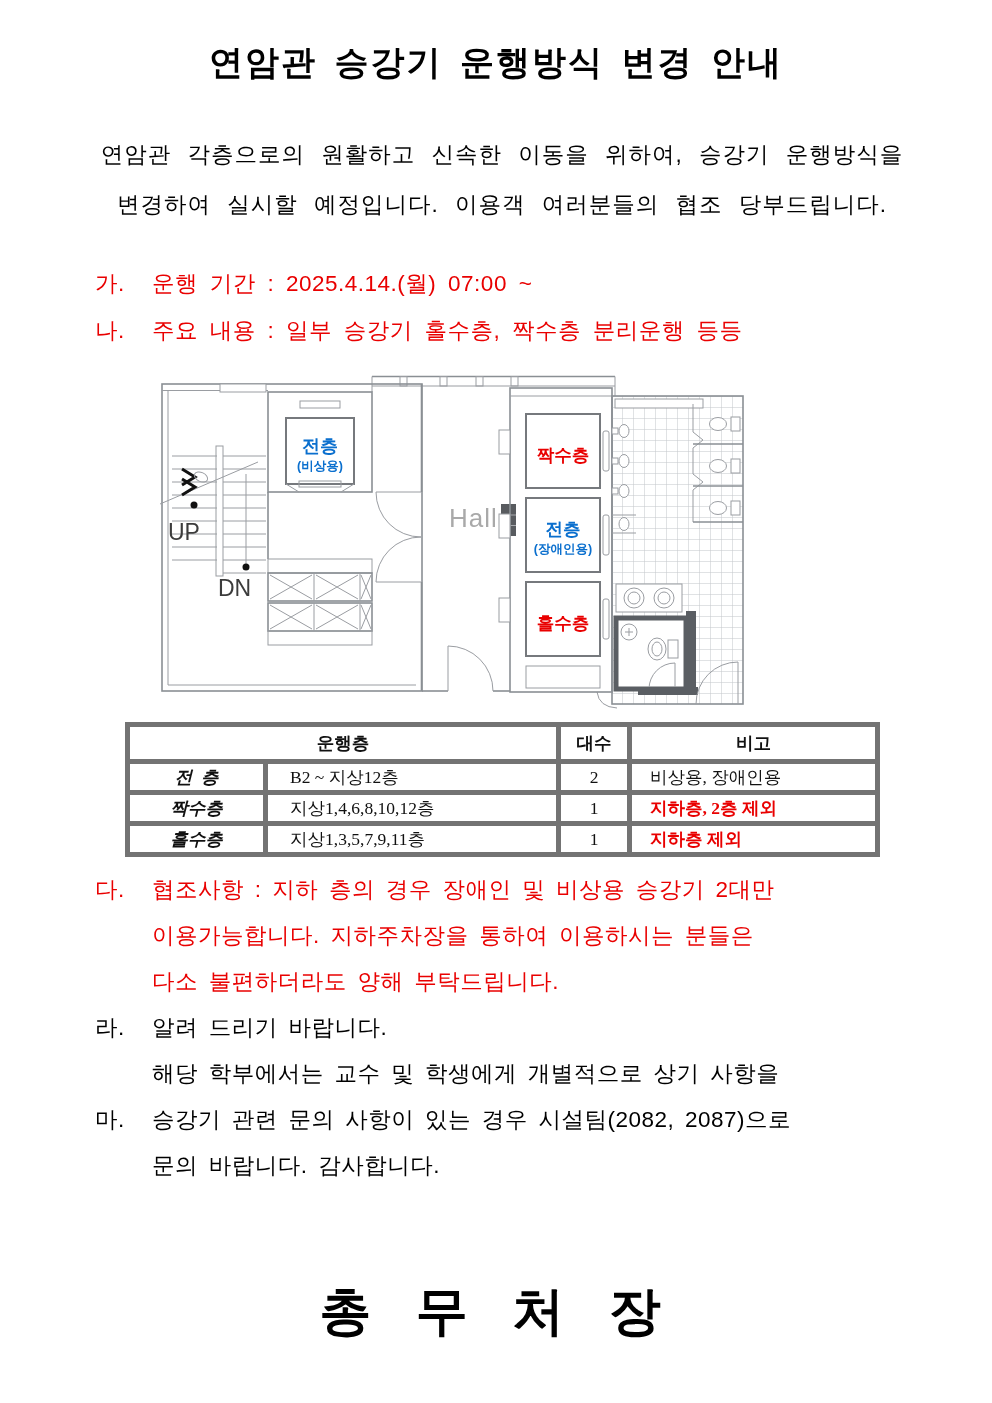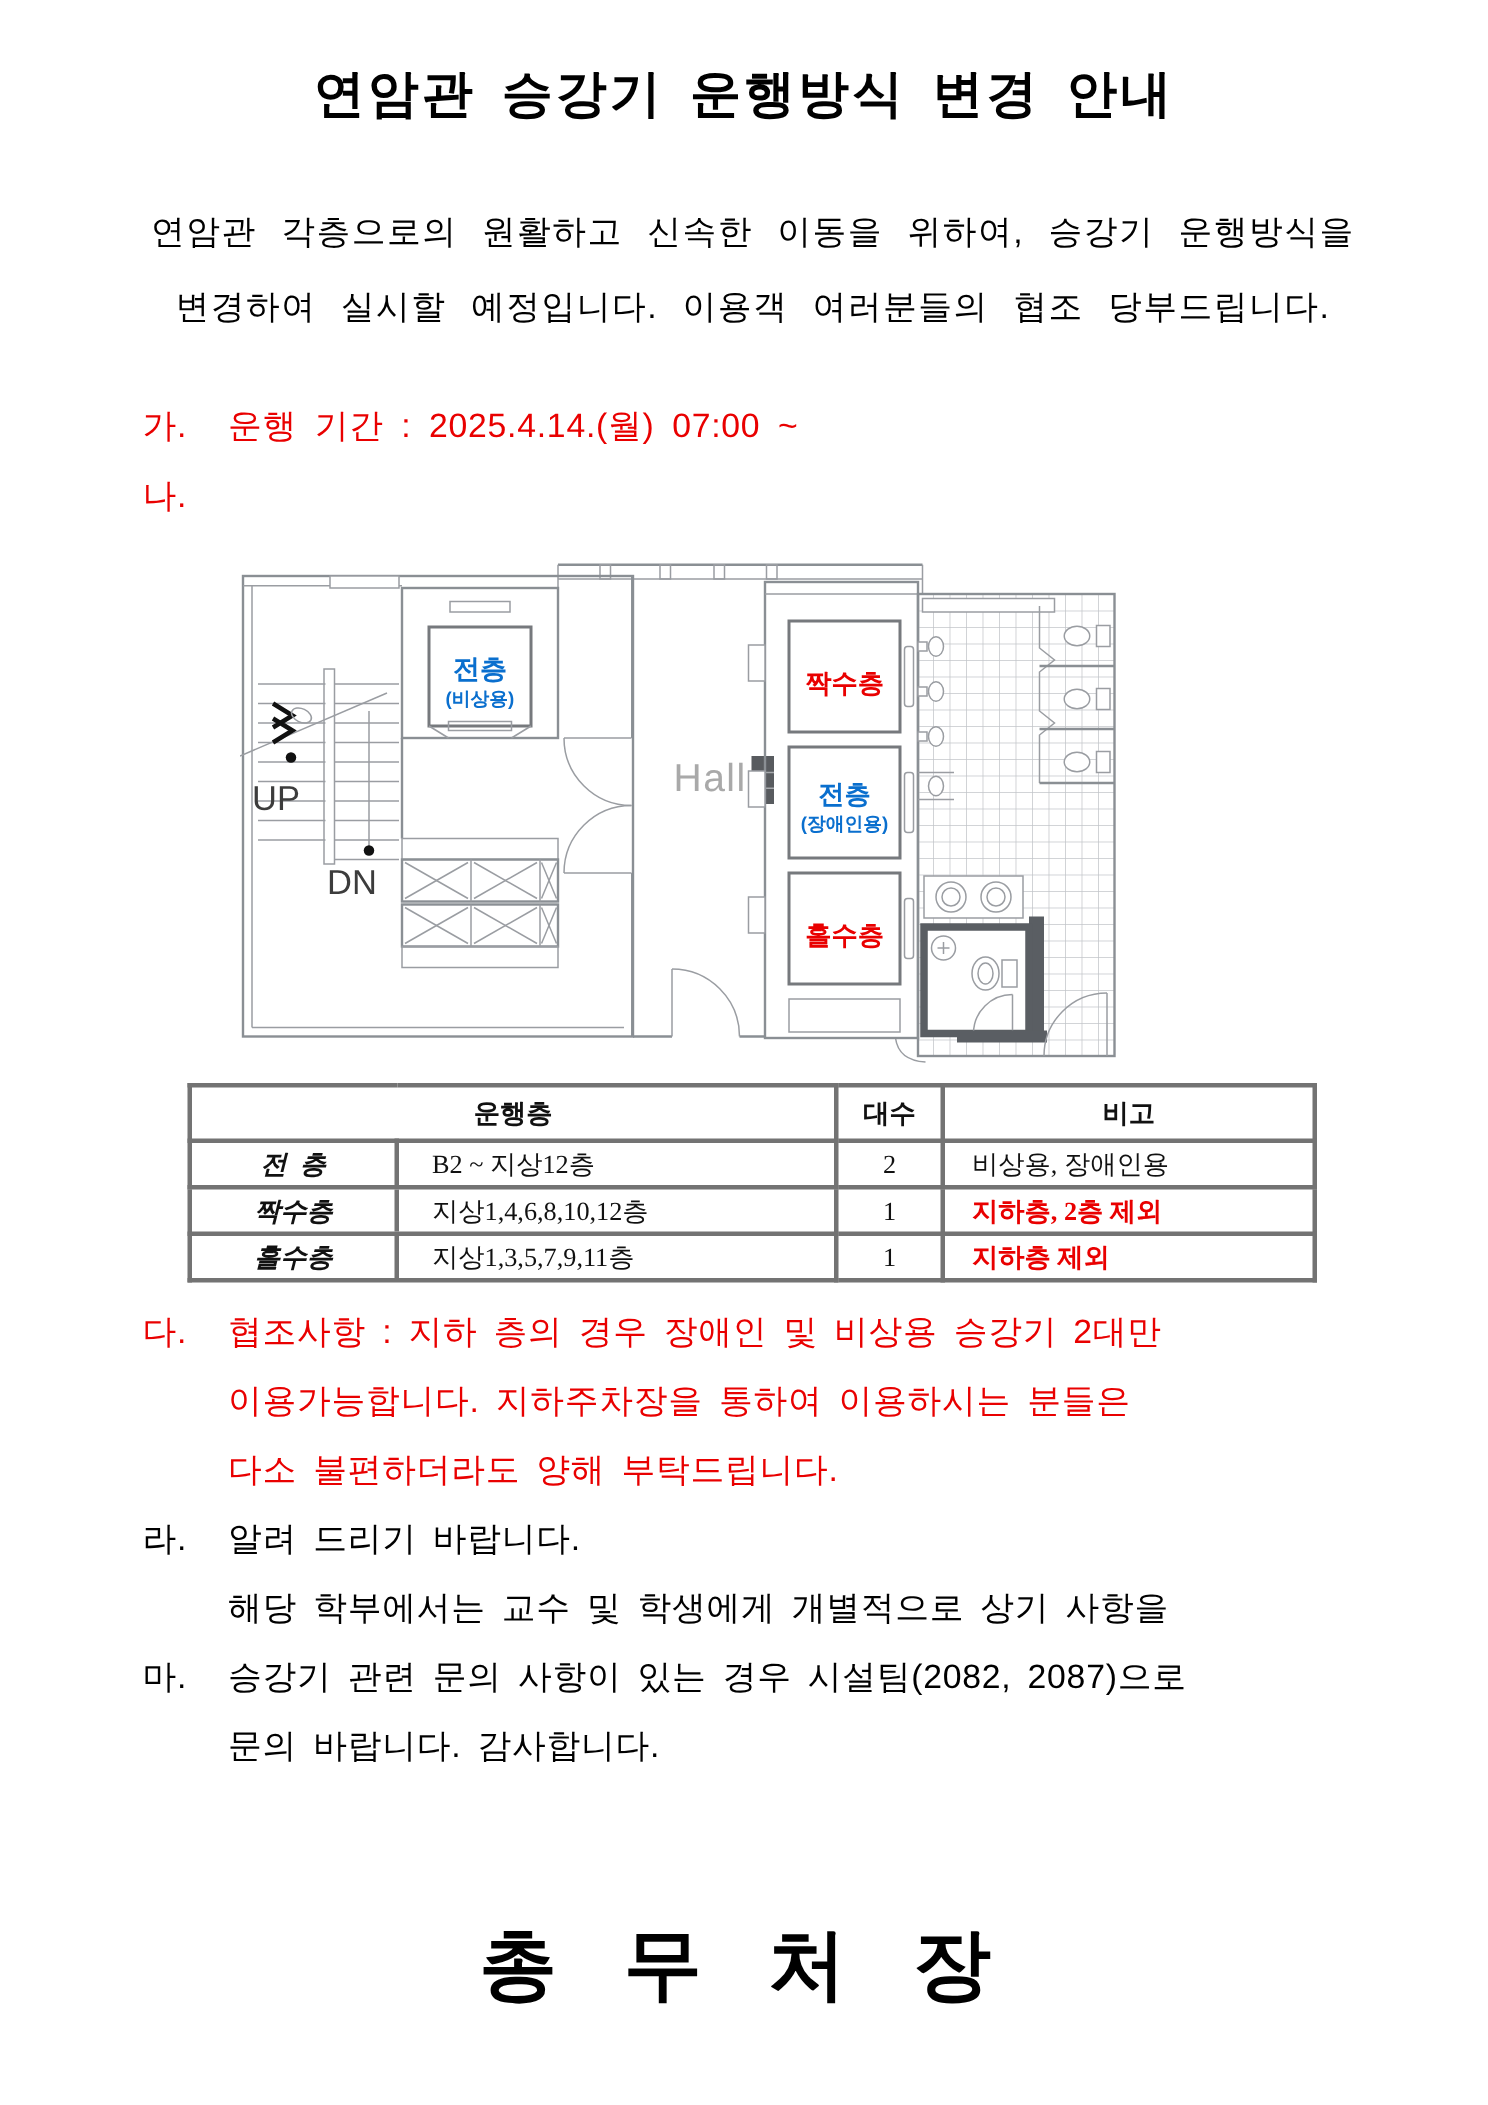--- a/index.html
+++ b/index.html
@@ -35,21 +35,21 @@
   .cab{stroke:#76797d;stroke-width:2;fill:#fff;}
   svg text{font-family:"Liberation Sans","DejaVu Sans",sans-serif;}
   .pr{fill:var(--red);font-weight:bold;}
   .pb{fill:var(--blue);font-weight:bold;}
   .pg{fill:var(--hall);}
   .pl{fill:#3c3c3c;}
 
   table.op{margin:13px 0 0 125px;border-collapse:collapse;width:750px;
            font-family:"Liberation Serif","DejaVu Serif",serif;font-size:17.5px;
            border:2px solid #000;table-layout:fixed;color:#111;}
-  table.op th,table.op td{border:3px solid #737373;overflow:hidden;}
+  table.op th,table.op td{border:5px solid #737373;overflow:hidden;}
   table.op th{height:37px;font-weight:bold;text-align:center;}
   table.op td{height:31px;}
   .c-name{text-align:center;font-weight:bold;border-right:1px dotted #000 !important;font-style:italic;}
   .c-floors{padding-left:22px;}
   .c-count{text-align:center;}
   .c-note{padding-left:18px;}
   .c-note.red{color:var(--red);font-weight:bold;}
 
   .items-bottom{margin:10px 0 0 95px;font-size:22.5px;line-height:46px;
                 letter-spacing:.5px;word-spacing:4px;}
@@ -71,20 +71,21 @@
     <div class="iline">변경하여 실시할 예정입니다. 이용객 여러분들의 협조 당부드립니다.</div>
   </div>
 
   <div class="items-top">
     <div class="item red-text">
       <span class="marker">가.</span>
       <span class="itext iline">운행 기간 : 2025.4.14.(월) 07:00 ~</span>
     </div>
     <div class="item red-text">
       <span class="marker">나.</span>
+      <span class="itext iline">주요 내용 : 일부 승강기 홀수층, 짝수층 분리운행 등등</span>
     </div>
   </div>
 
   <div class="plan-wrap">
   <svg viewBox="0 0 585 335" width="585" height="335">
     <defs>
       <pattern id="tile" width="11" height="11" patternUnits="userSpaceOnUse">
         <path d="M 11 0 H 0 V 11" fill="none" stroke="#c2c5c9" stroke-width="1"></path>
       </pattern>
       <pattern id="hatch" width="6" height="6" patternUnits="userSpaceOnUse">

